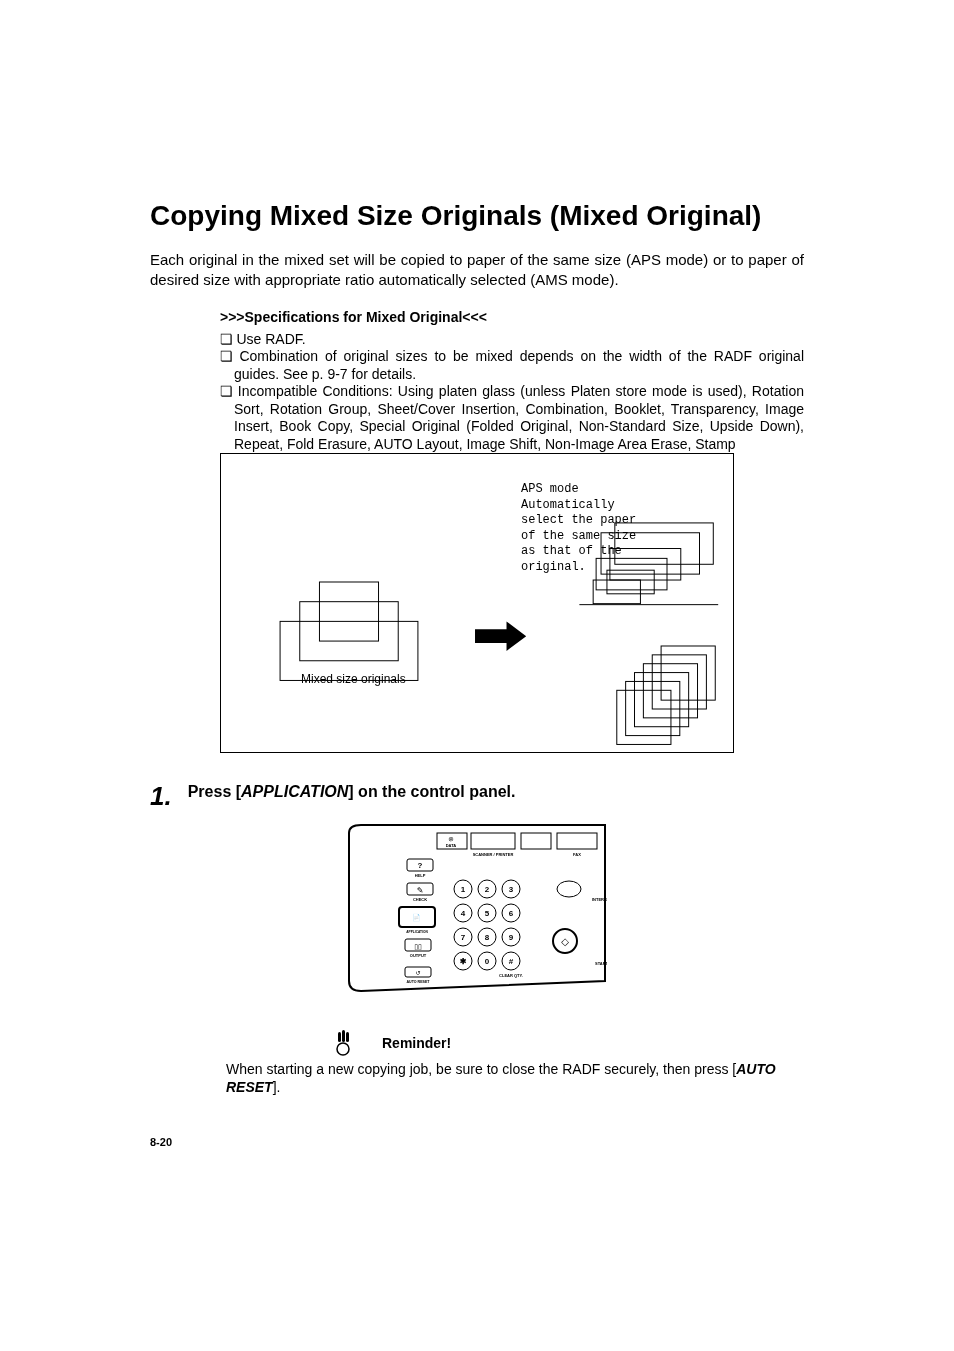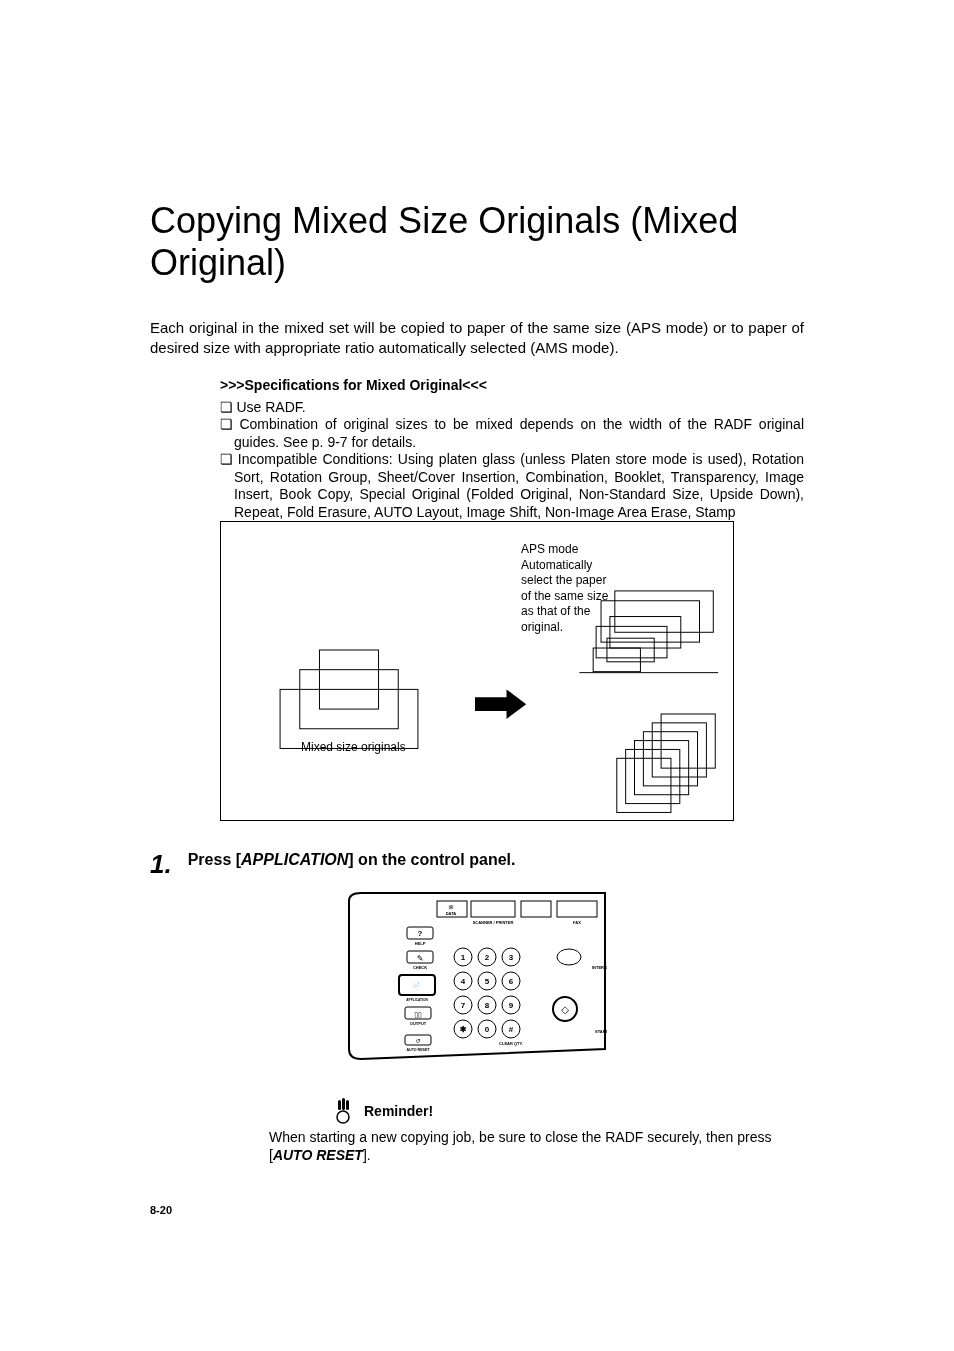--- a/index.html
+++ b/index.html
@@ -1,40 +1,40 @@
 <!DOCTYPE html>
 <html><head>
 <meta charset="utf-8">
 <style>
   * { box-sizing: border-box; margin: 0; padding: 0; }
   html, body { width: 954px; background: #fff; font-family: Arial, Helvetica, sans-serif; color: #000; }
   .page { padding: 200px 150px 80px 150px; }
-  .title { font-size: 36px; font-weight: normal; margin-bottom: 34px; }
+  .title { font-size: 28px; font-weight: bold; margin-bottom: 18px; }
   .intro { text-align: justify; font-size: 15px; line-height: 1.35; margin-bottom: 4px; }
   .intro2 { font-size: 15px; line-height: 1.35; margin-bottom: 18px; text-align: justify; }
   .spec-block { margin-left: 70px; }
   .spec-title { font-weight: bold; font-size: 14px; margin-bottom: 6px; }
   .spec-item { font-size: 14px; line-height: 1.25; text-align: justify; }
   .spec-item .hang { display:block; padding-left: 14px; text-indent: -14px; }
 
   .diagram-wrap { border: 1px solid #000; margin: 0 70px 30px 70px; height: 300px; position: relative; }
   .diag-svg { position:absolute; inset:0; }
   .diag-text { position:absolute; font-size:12px; line-height:1.3; }
 
   .step-row { display:flex; align-items:flex-start; gap:16px; margin-bottom:10px; }
   .step-num { font-size:26px; font-weight:bold; font-style:italic; line-height:1; }
   .step-text { font-size:16px; font-weight:bold; }
   .step-text .em { font-style: italic; }
 
   .panel-wrap { display:flex; justify-content:center; margin: 14px 0 28px 0; }
   .panel-svg { display:block; }
 
-  .reminder-row { margin-left: 180px; display:flex; align-items:center; gap:8px;margin-top:37px; }
+  .reminder-row { margin-left: 180px; display:flex; align-items:center; gap:26px;margin-top:37px; }
   .reminder-label { font-weight:bold; font-size:14px; }
-  .reminder-text { margin-left: 119px; font-size:14px; line-height:1.3; margin-top:4px; }
+  .reminder-text { margin-left: 76px; font-size:14px; line-height:1.3; margin-top:4px; }
   .reminder-text .bold-ital { font-weight:bold; font-style:italic; }
 
   .page-num { font-size:11px; font-weight:bold; margin-top:40px; }
 </style>
 </head>
 <body>
 
 <div class="page">
   <h1 class="title">Copying Mixed Size Originals (Mixed Original)</h1>
 
@@ -78,21 +78,21 @@
         <rect x="447" y="195" width="55" height="55"></rect>
         <rect x="438" y="204" width="55" height="55"></rect>
         <rect x="429" y="213" width="55" height="55"></rect>
         <rect x="420" y="222" width="55" height="55"></rect>
         <rect x="411" y="231" width="55" height="55"></rect>
         <rect x="402" y="240" width="55" height="55"></rect>
         <line x1="398" y1="296" x2="506" y2="296" stroke-width="0"></line>
       </g>
     </svg>
     <div class="diag-text" style="left:60px; top:218px;margin-left:20px;">Mixed size originals</div>
-    <div class="diag-text" style="left:300px; top:20px; white-space:pre-line;">APS mode
+    <div class="diag-text" style="left:300px; top:28px; white-space:pre-line;font-family:Liberation Mono, monospace;">APS mode
 Automatically
 select the paper
 of the same size
 as that of the
 original.</div>
   </div>
 
   <div class="step-row">
     <div class="step-num">1.</div>
     <div class="step-text">

